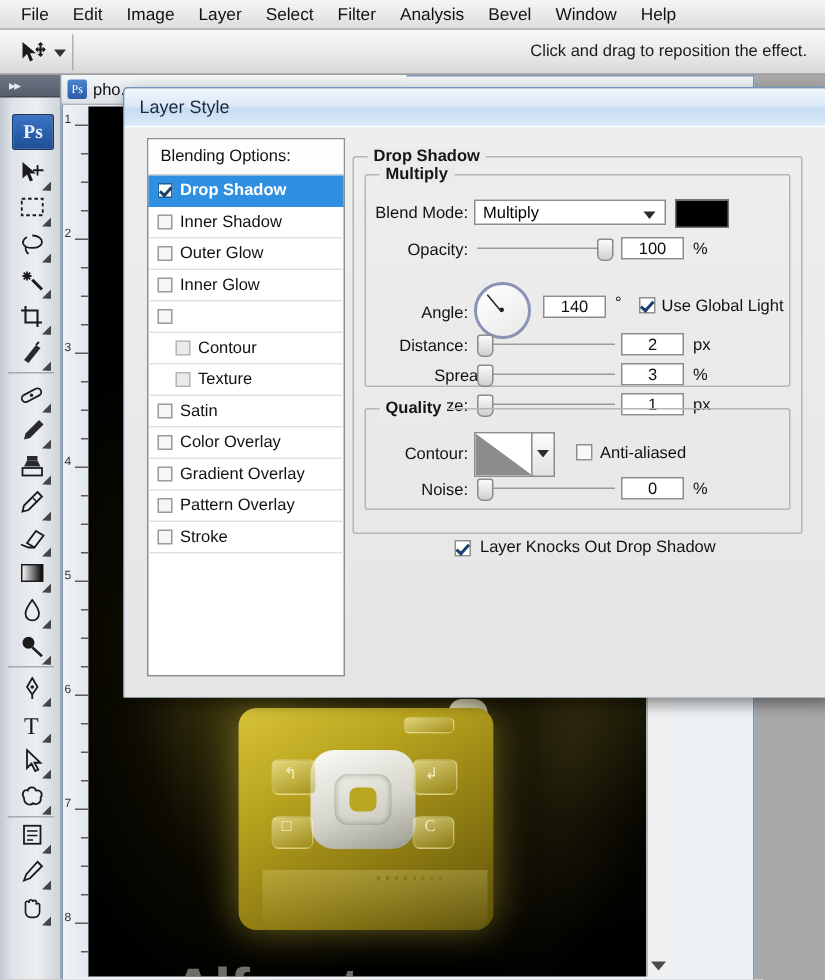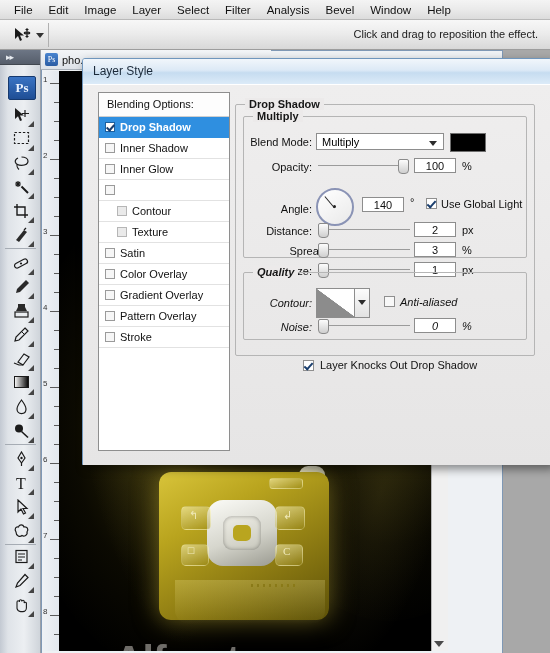--- a/index.html
+++ b/index.html
@@ -200,21 +200,21 @@
   }
   .group{
     position:absolute;border:1px solid #b5b5b5;border-radius:2px;background:transparent;
   }
   .group-label{
     position:absolute;top:-7px;left:9px;background:#eceaea;padding:0 4px;
     font-size:11px;font-weight:bold;color:#161616;
   }
   #grp-dropshadow{left:0;top:12px;width:298px;height:250px;}
   #grp-structure{left:8px;top:24px;width:282px;height:140px;}
-  #grp-quality{left:8px;top:180px;width:282px;height:66px;font-style:italic;}
+  #grp-quality{left:8px;top:180px;width:282px;height:66px;}
 
   .lbl{position:absolute;font-size:11px;color:#111;text-align:right;}
   .fld{
     position:absolute;background:#ffffff;border:1px solid #8d8d8d;
     font-size:11px;color:#111;text-align:center;line-height:15px;height:15px;box-sizing:border-box;
   }
   .unit{position:absolute;font-size:11px;color:#111;}
   .slider-track{position:absolute;height:1px;background:#9b9b9b;top:7px;}
   .slider-wrap{position:absolute;height:15px;}
   .slider-knob{position:absolute;top:1px;width:9px;height:13px;
@@ -554,20 +554,24 @@
     <div class="srow sel">
       <span class="cbx on"></span>
       <span>Drop Shadow</span>
     </div>
     <div class="srow">
       <span class="cbx"></span>
       <span>Inner Shadow</span>
     </div>
     <div class="srow">
       <span class="cbx"></span>
+      <span>Outer Glow</span>
+    </div>
+    <div class="srow">
+      <span class="cbx"></span>
       <span>Inner Glow</span>
     </div>
     <div class="srow">
       <span class="cbx"></span>
     </div>
     <div class="srow indent">
       <span class="cbx dim"></span>
       <span>Contour</span>
     </div>
     <div class="srow indent">

